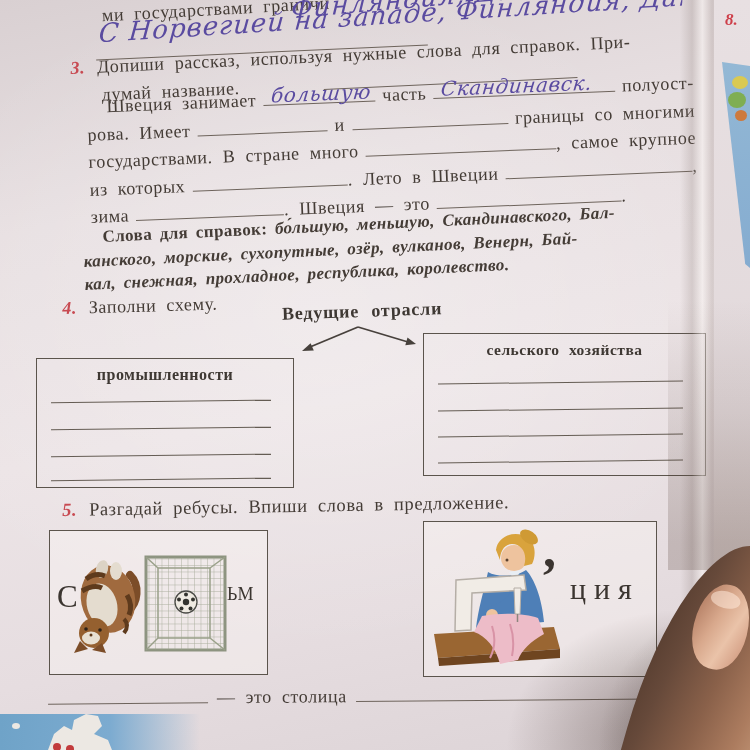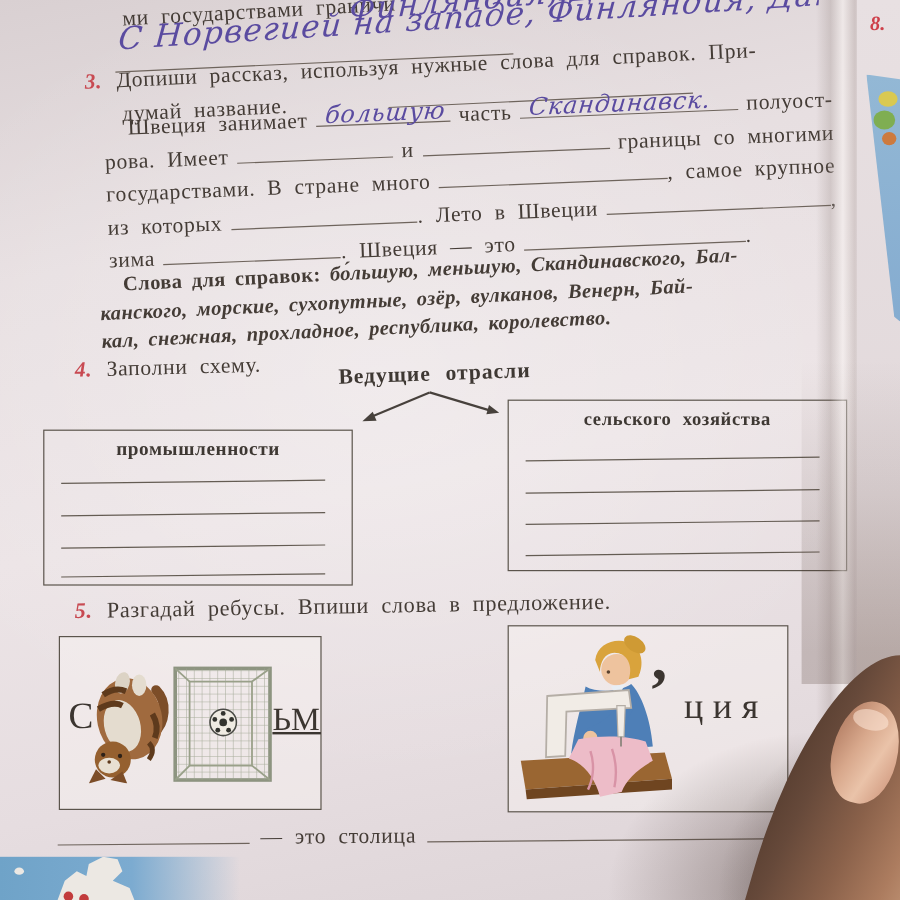--- a/index.html
+++ b/index.html
@@ -53,21 +53,21 @@
   .box-left .box-label{font-size:16px;}
   .box-right .box-label{font-size:15.5px;}
   .bline{position:absolute;left:14px;right:22px;border-bottom:1.4px solid #645c53;transform:rotate(-0.7deg);}
   
   .t5row{left:62px;top:500px;font-size:18.5px;transform:rotate(-1deg);transform-origin:left top;}
   .rebus{border:1.5px solid #5b544c;background:rgba(250,246,243,0.42);}
   .rebus1{left:49px;top:530px;width:217px;height:143px;}
   .rebus2{left:423px;top:521px;width:232px;height:154px;}
   .rebus-letter{position:absolute;color:#3b3530;font-weight:500;}
   .r1-prefix{left:7px;top:48px;font-size:31px;}
-  .r1-suffix{left:177px;top:53px;font-size:27px;letter-spacing:1px;text-decoration:underline;}
+  .r1-suffix{left:177px;top:53px;font-size:18px;letter-spacing:1px;}
   .r2-comma{left:119px;top:-2px;font-size:52px;font-weight:bold;}
   .r2-suffix{left:146px;top:50px;font-size:30px;letter-spacing:8px;}
   .cat{position:absolute;left:22px;top:26px;}
   .goal{position:absolute;left:92px;top:21px;}
   .seamstress{position:absolute;left:2px;top:6px;}
   
   .answer{left:48px;top:686px;width:612px;display:flex;align-items:baseline;gap:9px;
     font-size:18px;letter-spacing:0.6px;word-spacing:5px;transform:rotate(-0.5deg);}
   .answer .b1{width:160px;}
   .answer .b2{flex:1;}

